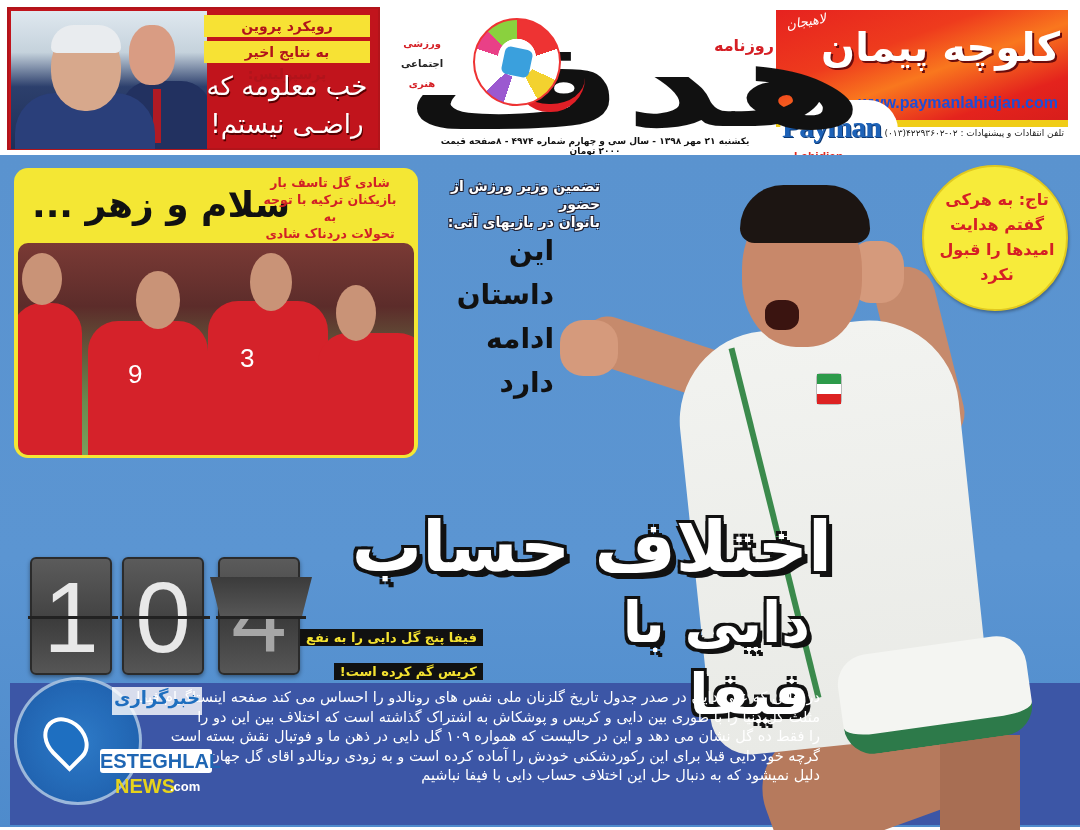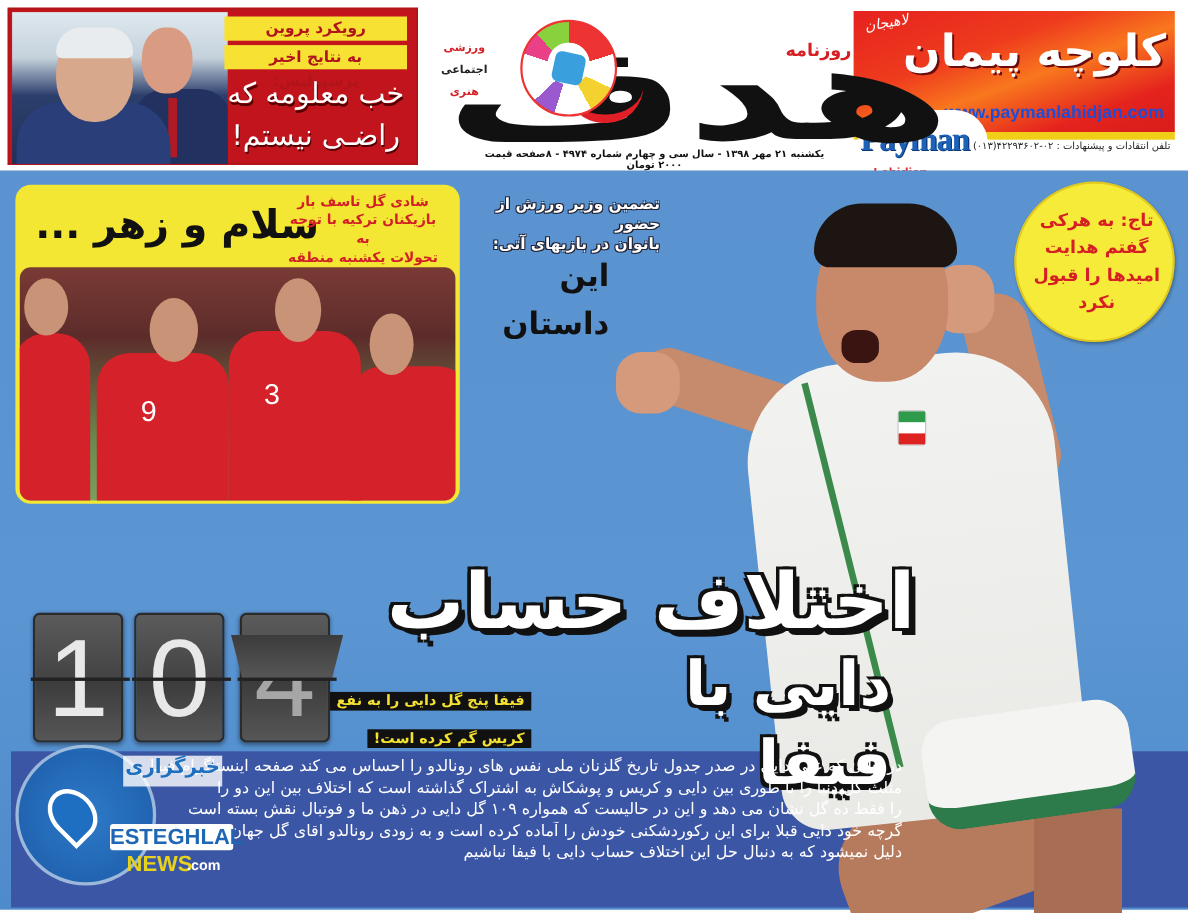--- a/index.html
+++ b/index.html
@@ -191,21 +191,21 @@
     <div class="d-head"></div>
     <div class="d-hair"></div>
     <div class="d-mouth"></div>
   </div>
 
   <div class="turkey">
     <div class="turkey-head">سلام و زهر ...</div>
     <div class="turkey-kicker">
       <span>شادی گل تاسف بار</span><br>
       <span>بازیکنان ترکیه با توجه به</span><br>
-      <span>تحولات یکشنبه منطقه</span>
+      <span>تحولات دردناک شادی</span>
     </div>
     <div class="turkey-photo">
       <div class="player" style="left:-6px;top:60px;width:70px;height:170px;"></div>
       <div class="phead" style="left:4px;top:10px;width:40px;height:52px;"></div>
       <div class="player" style="left:70px;top:78px;width:120px;height:150px;"></div>
       <div class="phead" style="left:118px;top:28px;width:44px;height:58px;"></div>
       <div class="pnum" style="left:110px;top:116px;">9</div>
       <div class="player" style="left:190px;top:58px;width:120px;height:170px;"></div>
       <div class="phead" style="left:232px;top:10px;width:42px;height:58px;"></div>
       <div class="pnum" style="left:222px;top:100px;">3</div>
@@ -213,20 +213,21 @@
       <div class="phead" style="left:318px;top:42px;width:40px;height:56px;"></div>
     </div>
   </div>
 
   <div class="women-kicker">
     <span>تضمین وزیر ورزش از حضور</span><br>
     <span>بانوان در بازیهای آتی:</span>
   </div>
   <div class="women-head">
     <span>این داستان</span><br>
+    <span>ادامه دارد</span>
   </div>
 
   <div class="taj">
     <div class="taj-text">
       <span>تاج: به هرکی</span><br>
       <span>گفتم هدایت</span><br>
       <span>امیدها را قبول</span><br>
       <span>نکرد</span>
     </div>
   </div>

